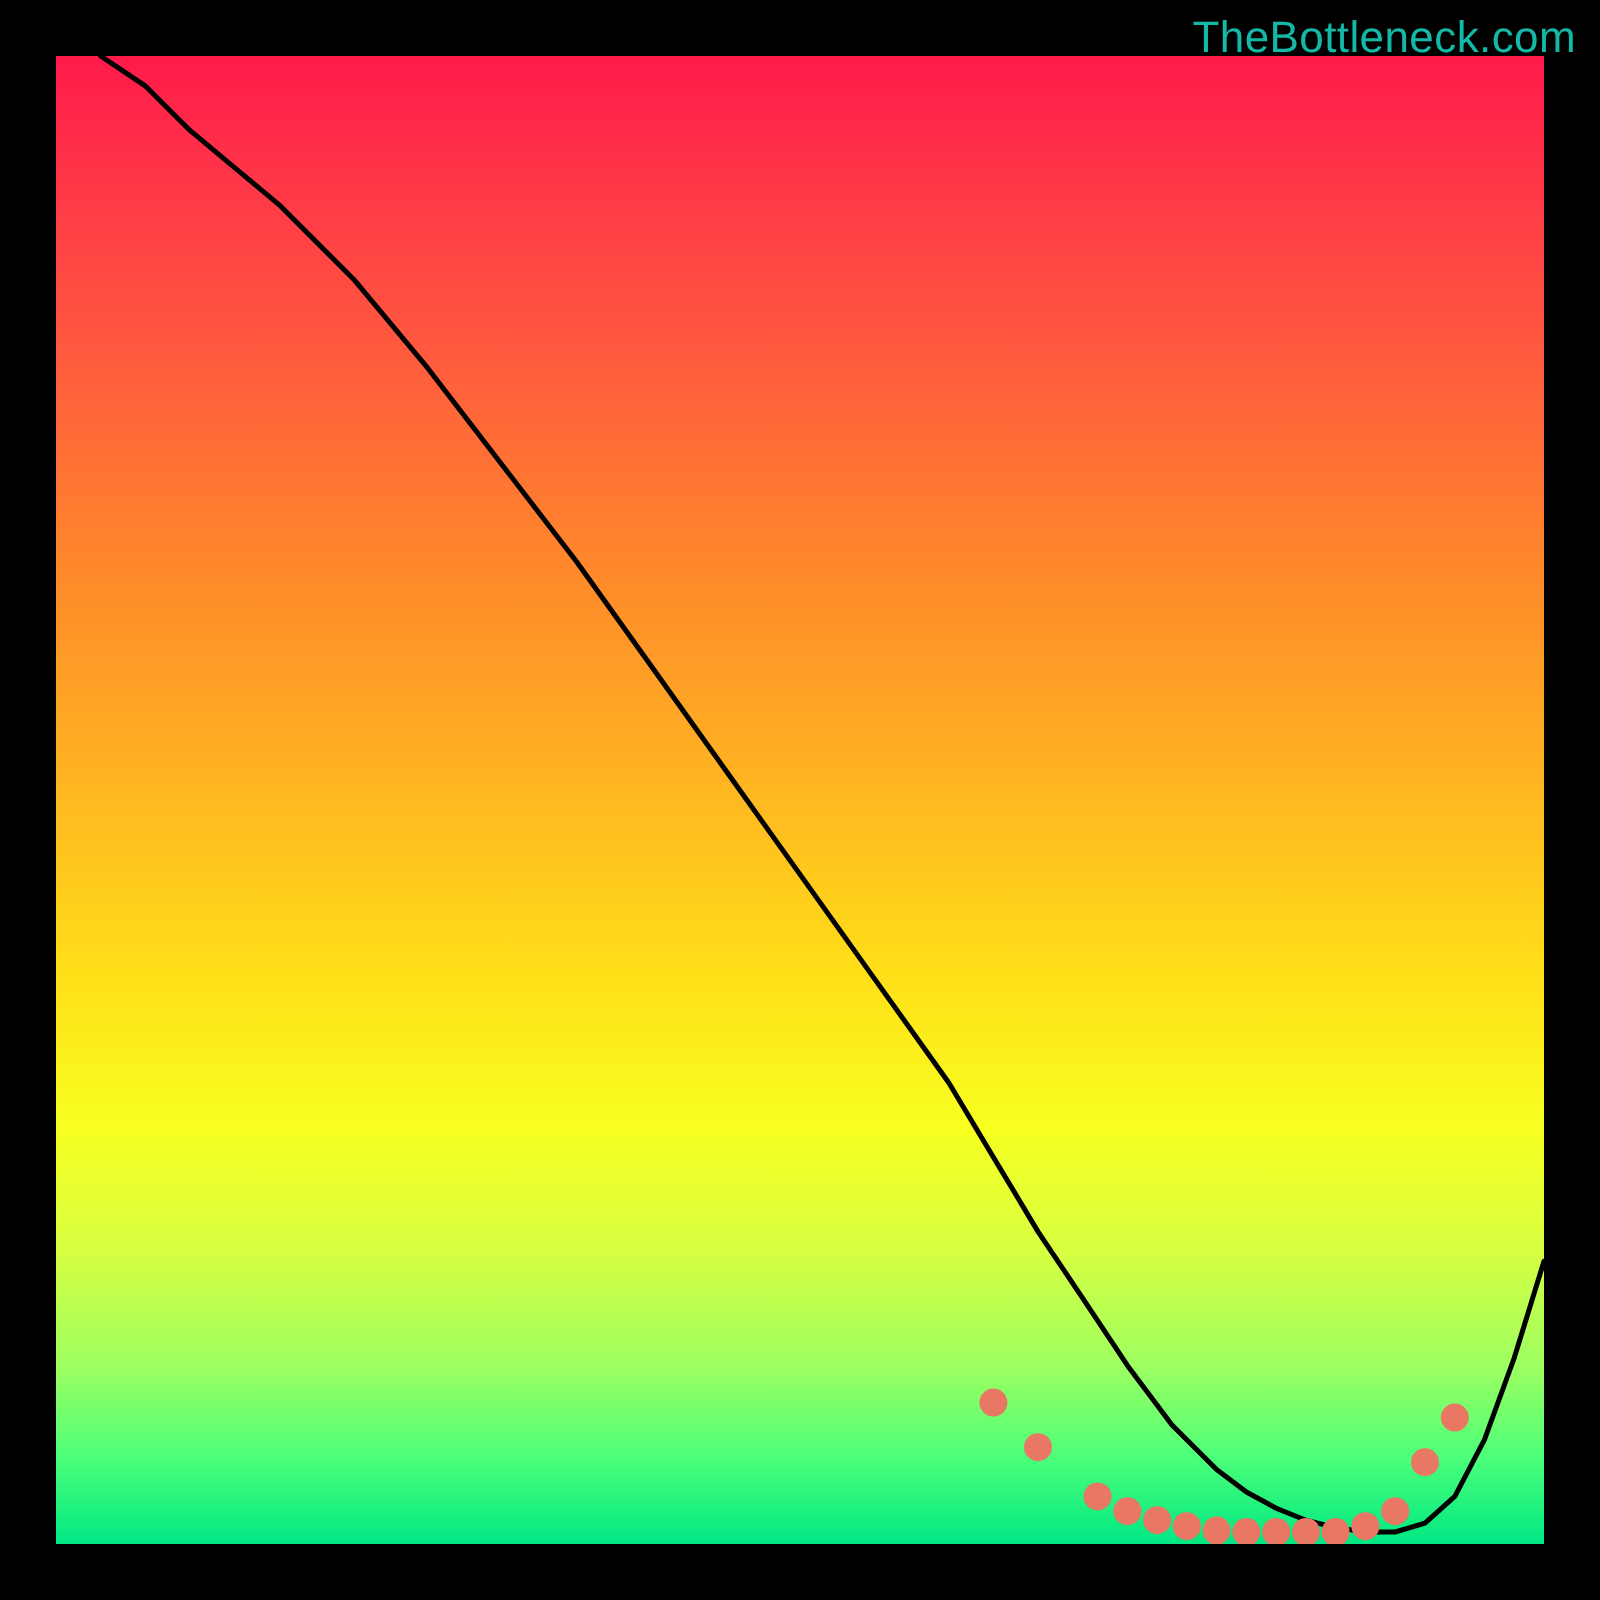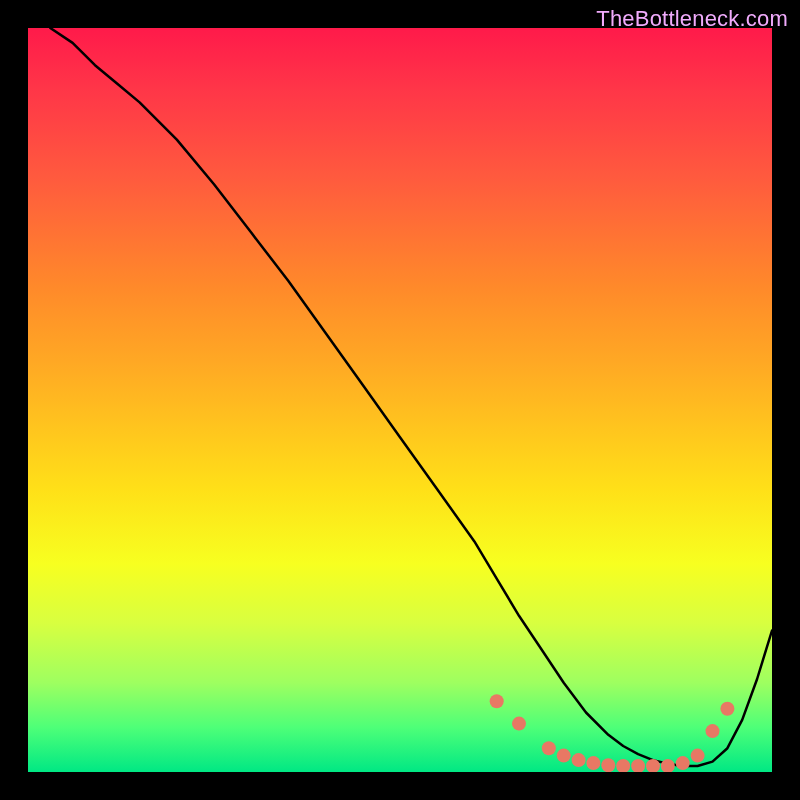--- a/index.html
+++ b/index.html
@@ -33,21 +33,21 @@
       #f7ff20 72%,
       #d8ff40 80%,
       #9eff60 88%,
       #4eff78 94%,
       #00e884 100%);
   }
   .watermark {
     position: absolute;
     top: 6px;
     right: 12px;
-    color: #f0abfc;
+    color: #14b8a6;
     font-size: 22px;
     font-weight: 500;
     letter-spacing: 0.2px;
     z-index: 10;
   }
   svg.overlay {
     position: absolute;
     left: 0;
     top: 0;
     width: 744px;

